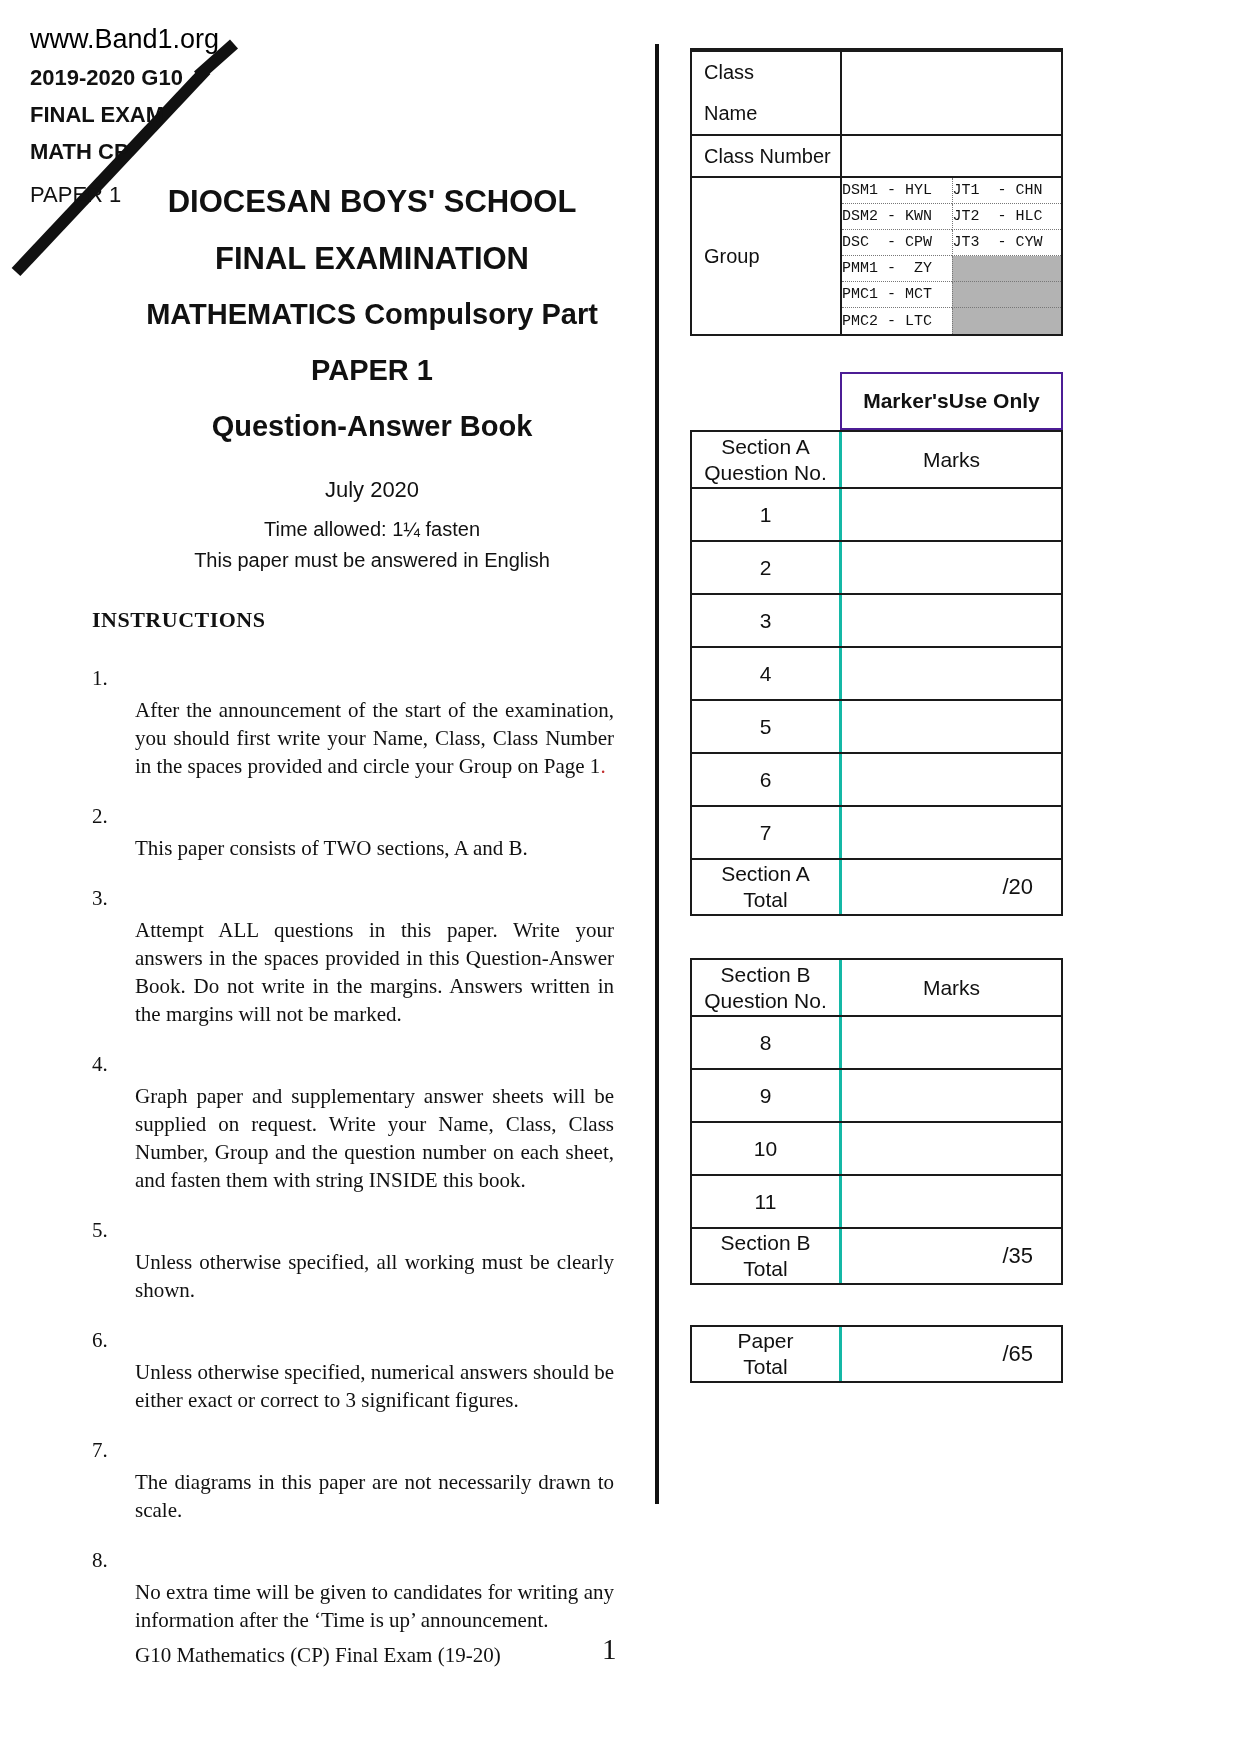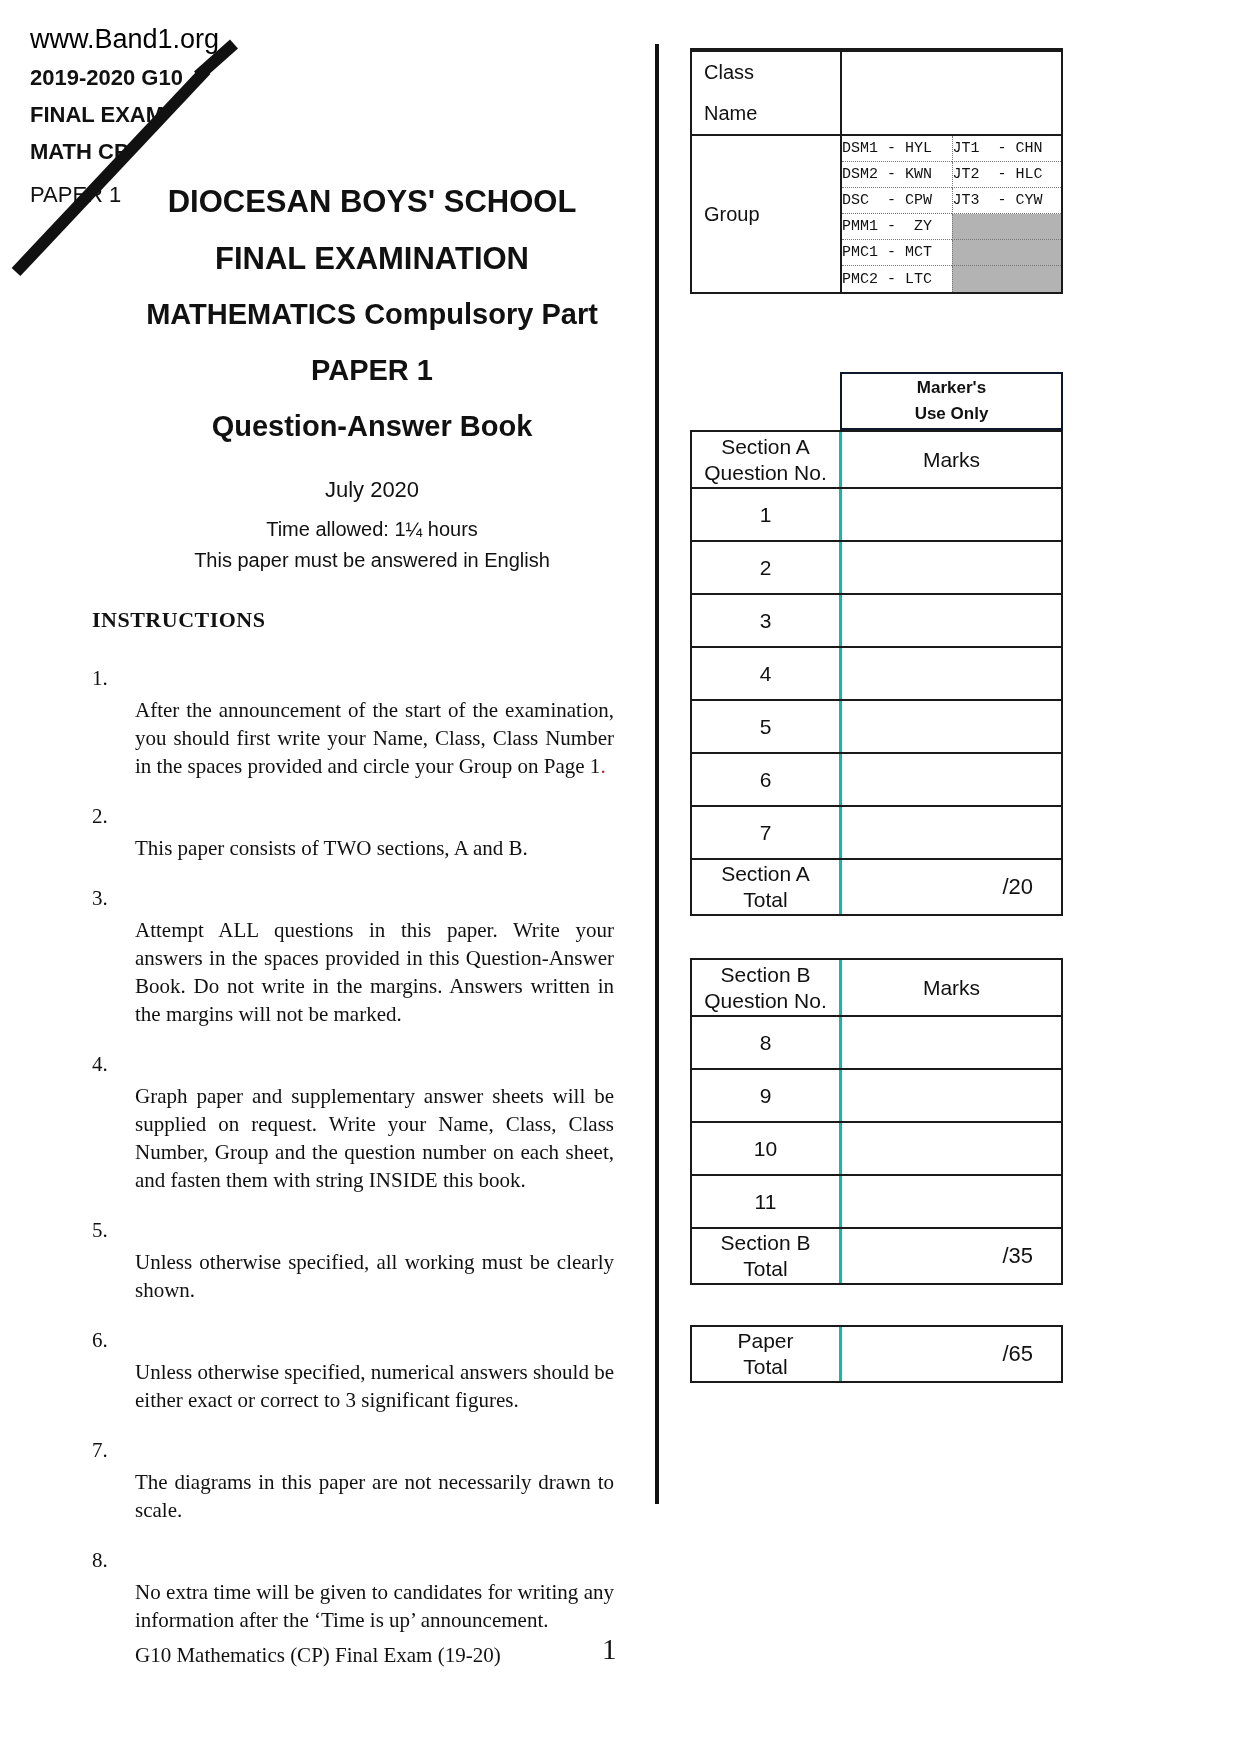--- a/index.html
+++ b/index.html
@@ -44,22 +44,22 @@
   .info-value { flex:1; }
   .group-grid { flex:1; display:flex; flex-direction:column; }
   .group-line { flex:1; display:flex; }
   .gcell { width:50%; display:flex; align-items:center; 
     font-family:"Liberation Mono", monospace; font-size:15px; white-space:pre;
     border-bottom:1px dotted #777; }
   .gcell.rightc { border-left:1px dotted #777; }
   .group-line:last-child .gcell { border-bottom:none; }
   .gcell.blocked { background:#b3b3b3; }
   .marker-head { position:absolute; top:324px; left:150px; width:223px; height:58px;
-    border:2px solid #0f172a; display:flex; flex-direction:column; justify-content:center;
-    align-items:center; font-weight:bold; font-size:17px; line-height:26px; }
+    border:2px solid #4c1d95; display:flex; flex-direction:row; justify-content:center;
+    align-items:center; font-weight:bold; font-size:21px; line-height:26px; }
   .mtable { position:absolute; left:0; width:100%; border:2px solid #1a1a1a; background:#fff; }
   .sec-a { top:382px; }
   .sec-b { top:910px; }
   .ptotal { top:1277px; }
   .mrow { display:flex; border-top:2px solid #1a1a1a; }
   .mrow.first { border-top:none; }
   .h55 { height:55px; } .h53 { height:53px; } .h56 { height:56px; } .h54 { height:54px; }
   .mcol1 { width:150px; flex:none; border-right:3px solid #14b8a6;
     display:flex; flex-direction:column; justify-content:center; align-items:center;
     text-align:center; font-size:21px; line-height:26px; }
@@ -90,21 +90,21 @@
     <div class="corner-paper">PAPER 1</div>
   </div>
 
   <div class="head-block">
     <div class="t-big">DIOCESAN BOYS' SCHOOL</div>
     <div class="t-big">FINAL EXAMINATION</div>
     <div class="t-mid">MATHEMATICS Compulsory Part</div>
     <div class="t-mid">PAPER 1</div>
     <div class="t-mid">Question-Answer Book</div>
     <div class="t-date">July 2020</div>
-    <div class="t-time">Time allowed: 1¼ hours</div>
+    <div class="t-time">Time allowed: 1¼ fasten</div>
     <div class="t-lang">This paper must be answered in English</div>
   </div>
 
   <div class="instructions">
     <div class="ins-title">INSTRUCTIONS</div>
 
     <div class="ins-item">
       <div class="ins-num">1.</div>
       <div class="ins-text"><span>After the announcement of the start of the examination, you should first write your Name, Class, Class Number in the spaces provided and circle your Group on Page 1</span><span class="red">.</span></div>
     </div>
@@ -144,20 +144,24 @@
 
     <div class="info-table">
       <div class="info-row">
         <div class="info-label">Class</div>
         <div class="info-value"></div>
       </div>
       <div class="info-row first">
         <div class="info-label">Name</div>
         <div class="info-value"></div>
       </div>
+      <div class="info-row">
+        <div class="info-label">Class Number</div>
+        <div class="info-value"></div>
+      </div>
       <div class="info-row group-row">
         <div class="info-label">Group</div>
         <div class="group-grid">
           <div class="group-line">
             <div class="gcell">DSM1 - HYL</div>
             <div class="gcell rightc">JT1  - CHN</div>
           </div>
           <div class="group-line">
             <div class="gcell">DSM2 - KWN</div>
             <div class="gcell rightc">JT2  - HLC</div>

